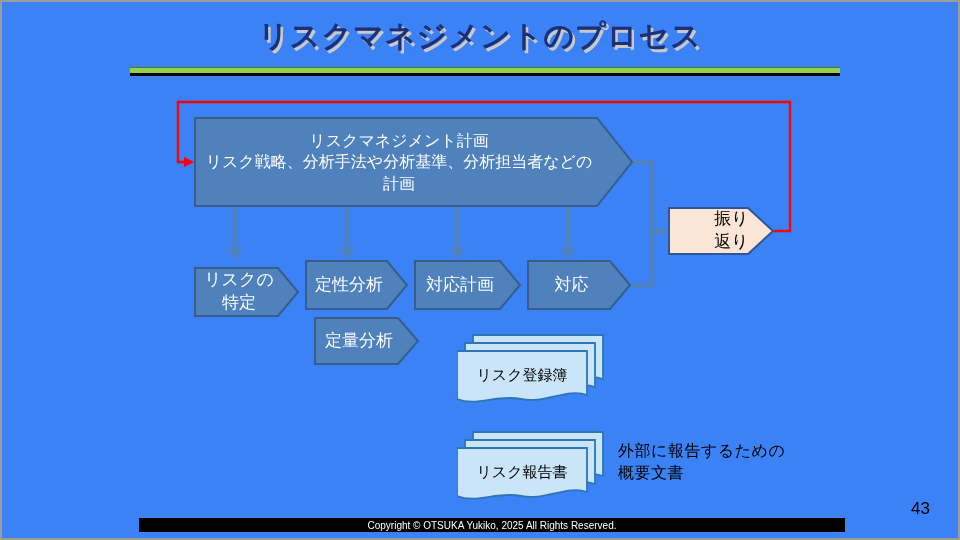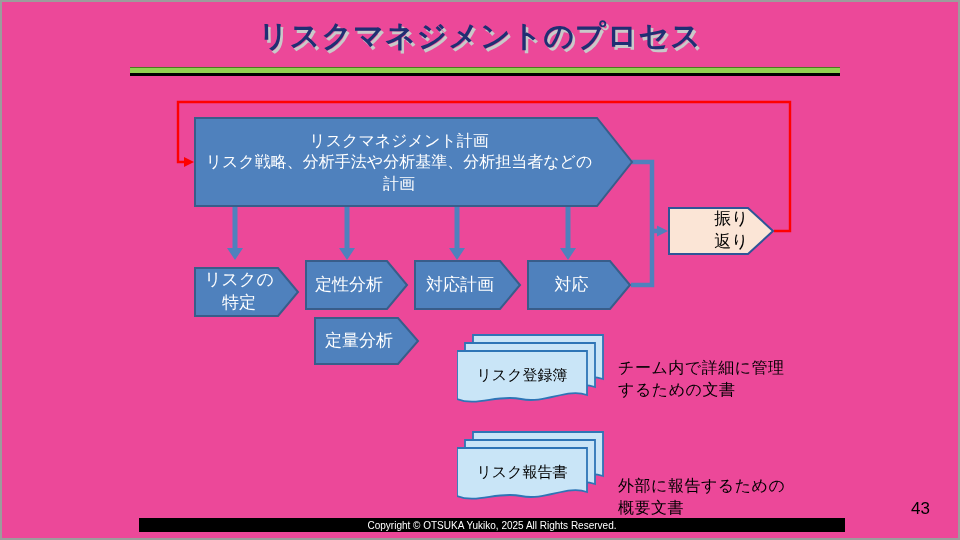--- a/index.html
+++ b/index.html
@@ -1,18 +1,18 @@
 <!DOCTYPE html>
 <html><head>
 <meta charset="utf-8">
 <style>
   * { margin:0; padding:0; box-sizing:border-box; }
   html,body { width:960px; height:540px; font-family:"Liberation Sans","DejaVu Sans",sans-serif; background:#fff; }
   .slide {
-    position:relative; width:960px; height:540px; background:#ec4899;
+    position:relative; width:960px; height:540px; background:#3b82f6;
     border:2px solid #9c9c9c; overflow:hidden;
   }
   .slide-title {
     position:absolute; left:0; top:14px; width:100%;
     text-align:center; font-size:30px; font-weight:bold; color:#1f2f73;
     letter-spacing:1px; text-shadow:2.5px 2.5px 0 #c9c9c9;
   }
   .title-rule {
     position:absolute; left:128px; top:65px; width:710px; height:9px;
     background:#92d050; border-top:1.5px solid #4b7a1f; border-bottom:3.5px solid #000;
@@ -142,21 +142,19 @@
     <svg width="150" height="82" viewBox="0 0 150 82">
       <g fill="#c9e5f7" stroke="#2e75b6" stroke-width="1.8">
         <path d="M16,1 h130 v44 c-20,-7 -42,9 -66,4 c-24,-5 -44,8 -64,0 z"></path>
         <path d="M8,9 h130 v44 c-20,-7 -42,9 -66,4 c-24,-5 -44,8 -64,0 z"></path>
         <path d="M0,17 h130 v44 c-20,-7 -42,9 -66,4 c-24,-5 -44,8 -64,0 z"></path>
       </g>
     </svg>
     <div class="doc-label">リスク報告書</div>
   </div>
 
-  <div class="annotation" style="left:616px; top:355px;">チーム内で詳細に管理
-するための文書</div>
-  <div class="annotation" style="left:616px; top:438px;margin-top:35px;">外部に報告するための
+  <div class="annotation" style="left:616px; top:438px;">外部に報告するための
 概要文書</div>
 
   <div class="page-number">43</div>
   <div class="footer-bar">Copyright © OTSUKA Yukiko, 2025 All Rights Reserved.</div>
 
 </div>
 
 </body></html>

